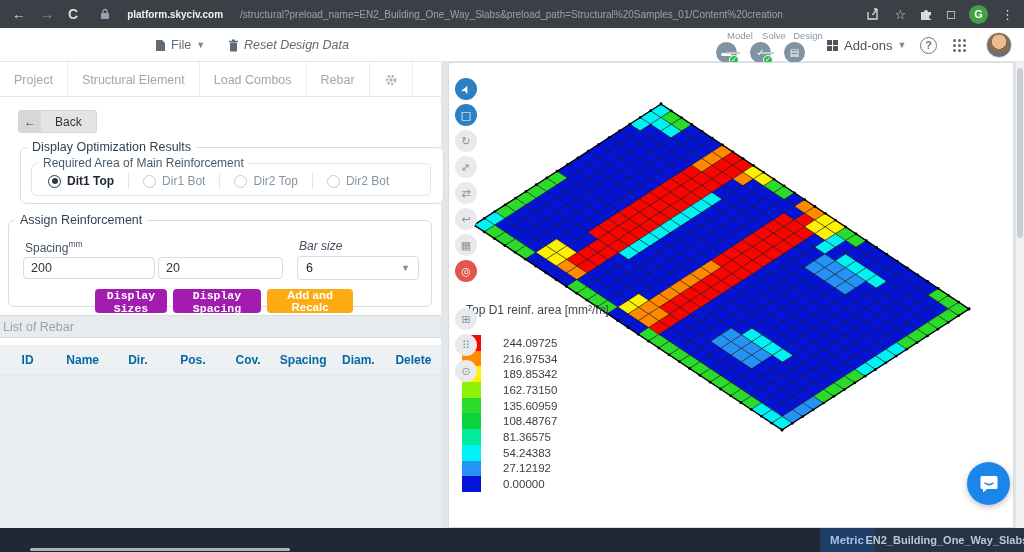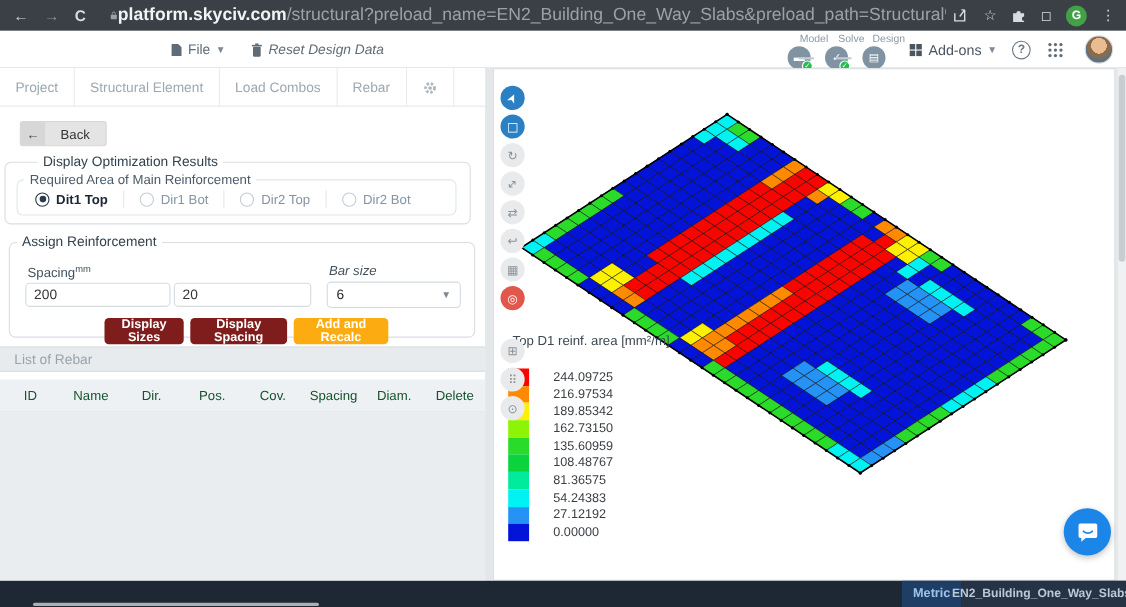--- a/index.html
+++ b/index.html
@@ -5,21 +5,21 @@
   * { margin:0; padding:0; box-sizing:border-box; }
   html,body { width:1024px; height:552px; overflow:hidden;
     font-family:"Liberation Sans","DejaVu Sans",sans-serif; background:#e9edf0; }
 
   
   .chrome { position:absolute; left:0; top:0; width:1024px; height:28px; background:#3a4045;
     display:flex; align-items:center; color:#d9dcdf; }
   .chrome .navbtns { display:flex; align-items:center; gap:14px; padding-left:12px; font-size:14px; }
   .chrome .nav { cursor:default; }
   .chrome .nav.fwd { color:#8e959b; }
-  .urlbox { display:flex; align-items:center; gap:0; margin-left:22px; font-size:16px; flex:1; min-width:0; }
+  .urlbox { display:flex; align-items:center; gap:17px; margin-left:22px; font-size:10px; flex:1; min-width:0; }
   .url-domain { color:#f1f3f4; font-weight:bold; }
   .url-path { color:#9aa2a9; white-space:nowrap; overflow:hidden; }
   .chrome-right { display:flex; align-items:center; gap:13px; padding:0 10px 0 6px; font-size:13px; }
   .gavatar { width:19px; height:19px; border-radius:50%; background:#43a047; color:#fff; font-size:11px;
     font-weight:bold; display:flex; align-items:center; justify-content:center; }
 
   
   .appbar { position:absolute; left:0; top:28px; width:1024px; height:34px; background:#ffffff;
     border-bottom:1px solid #e3e6e9; }
   .appbar .grp { position:absolute; top:0; height:34px; display:flex; align-items:center; gap:5px;
@@ -46,21 +46,21 @@
   .tab { height:35px; display:flex; align-items:center; justify-content:center; padding:0 14px;
     color:#9da8b0; font-size:12.5px; border-right:1px solid #ececec; cursor:pointer; white-space:nowrap; }
   .backbtn { position:absolute; left:18px; top:48px; height:23px; background:#e4e4e4; border:1px solid #d6d6d6;
     border-radius:3px; display:flex; align-items:stretch; cursor:pointer; overflow:hidden; }
   .backbtn .arr { background:#d7d7d7; width:22px; display:flex; align-items:center; justify-content:center;
     font-size:12px; color:#444; }
   .backbtn .txt { padding:0 14px; font-size:12px; color:#333; display:flex; align-items:center; }
 
   fieldset { border:1px solid #d9dee3; border-radius:6px; background:#fff; position:absolute; }
   fieldset legend { font-size:12.5px; color:#33424f; padding:0 5px; margin-left:6px; }
-  .fs-opt { left:4px; top:78px; width:424px; height:64px;padding-left:23px; }
+  .fs-opt { left:20px; top:78px; width:424px; height:64px; }
   .fs-req { position:absolute; left:10px; top:2px; width:400px; height:40px; border:1px solid #e2e7eb;
     border-radius:6px; }
   .fs-req legend { color:#4a5a68; font-size:12px; }
   .radios { display:flex; align-items:center; height:22px; padding-left:16px; }
   .radio { display:flex; align-items:center; gap:6px; font-size:12px; color:#8694a3; cursor:pointer; }
   .radio .dot { width:13px; height:13px; border-radius:50%; border:1px solid #c3ccd4; background:#fff; position:relative; }
   .radio.sel { color:#1d2733; font-weight:bold; }
   .radio.sel .dot { border-color:#2b3a4a; }
   .radio.sel .dot::after { content:""; position:absolute; left:2.5px; top:2.5px; width:6px; height:6px;
     border-radius:50%; background:#2b3a4a; }
@@ -69,29 +69,29 @@
   .fs-asg { left:8px; top:151px; width:424px; height:94px; }
   .asg-label { position:absolute; font-size:12px; color:#44525f; }
   .asg-label sup { font-size:8.5px; }
   .asg-input { position:absolute; height:22px; border:1px solid #d5dbe1; border-radius:4px; background:#fff;
     font-size:12.5px; color:#333; padding:0 7px; font-family:inherit; }
   .asg-select { position:absolute; height:24px; border:1px solid #d5dbe1; border-radius:4px; background:#fff;
     font-size:12.5px; color:#222; display:flex; align-items:center; justify-content:space-between;
     padding:0 8px; cursor:pointer; }
   .btn { position:absolute; height:24px; border:none; border-radius:4px; color:#fff; font-size:11.5px;
     font-weight:bold; cursor:pointer; font-family:inherit; }
-  .btn.navy { background:#7f1d1d; }
+  .btn.navy { background:#a21caf;font-family:Liberation Mono, monospace; }
   .btn.orange { background:#fcab10; }
 
   .listbar { position:absolute; left:0; top:253px; width:441px; height:23px; background:#e7ebee;
     border-top:1px solid #dadfe3; border-bottom:1px solid #dadfe3; display:flex; align-items:center;
-    font-size:12.5px; color:#99a4ad; padding-left:13px; }
+    font-size:12.5px; color:#99a4ad; padding-left:3px; }
   .thead { position:absolute; left:0; top:283px; width:441px; height:30px; background:#eef1f4;
     border-bottom:1px solid #e0e5e9; display:flex; align-items:center; }
-  .th { flex:1; text-align:center; font-size:12px; font-weight:normal; color:#14532d; }
+  .th { flex:1; text-align:center; font-size:12px; font-weight:bold; color:#0369a1; }
   .panel-rest { position:absolute; left:0; top:313px; width:441px; height:153px; background:#e9edf0; }
 
   
   .viewer { position:absolute; left:448px; top:0; width:566px; height:466px; background:#fff;
     border:1px solid #d8dcdf; }
   .tool { position:absolute; width:22px; height:22px; border-radius:50%; background:#e9eaeb; color:#8b9298;
     display:flex; align-items:center; justify-content:center; font-size:11px; cursor:pointer;
     font-family:"DejaVu Sans",sans-serif; }
   .tool.blue { background:#2b7fc3; color:#fff; }
   .tool.red { background:#e2574c; color:#fff; }

